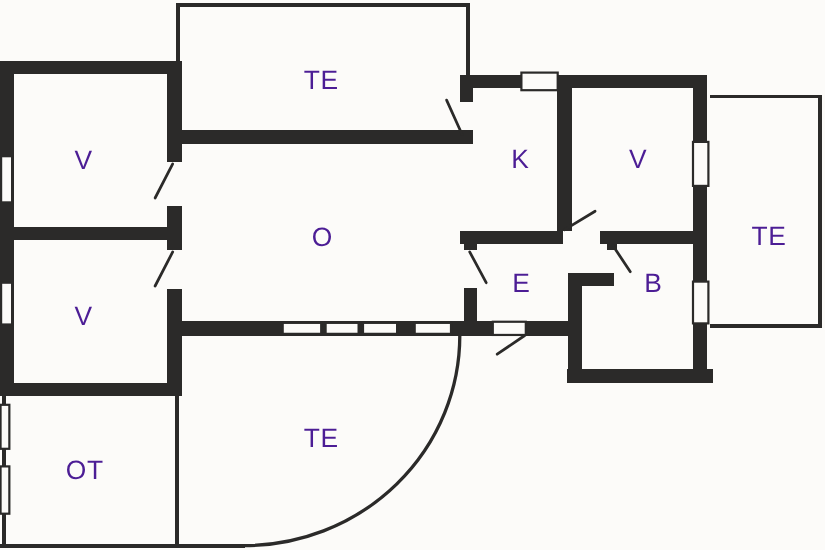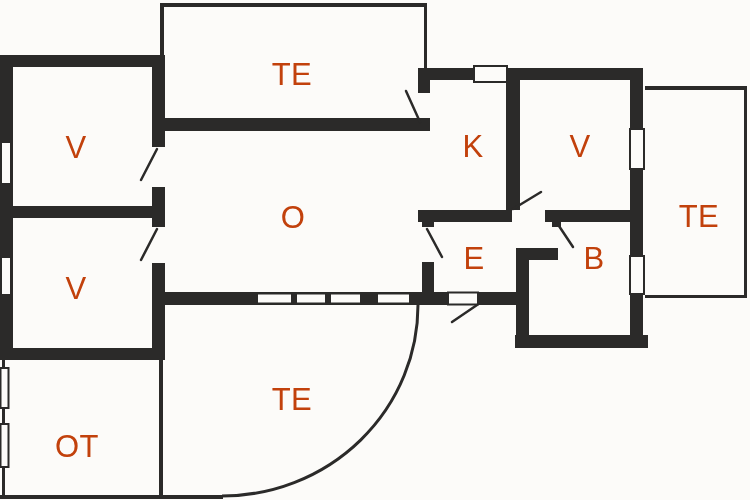--- a/index.html
+++ b/index.html
@@ -7,23 +7,23 @@
     position:relative;
     width:750px;height:500px;
     background:#fcfbf9;
     font-family:"Liberation Sans", sans-serif;
     overflow:hidden;
   }
   .plan-svg{position:absolute;left:0;top:0;}
   .room-label{
     position:absolute;
     transform:translate(-50%,-50%);
-    font-size:31px;
+    font-size:24px;
     line-height:1;
-    color:#c2410c;
+    color:#4c1d95;
     letter-spacing:0.5px;
     white-space:nowrap;
     user-select:none;
   }
 </style>
 </head>
 <body>
 
 <div class="canvas">
 
@@ -115,21 +115,21 @@
       <line x1="406" y1="91" x2="420" y2="122"></line>
       <line x1="427" y1="229" x2="442" y2="257"></line>
       <line x1="513" y1="209" x2="541" y2="192"></line>
       <line x1="557" y1="223" x2="573" y2="247"></line>
       <line x1="477" y1="305" x2="452" y2="322"></line>
     </g>
   </svg>
 
   <span class="room-label" style="left:76px;top:147px">V</span>
   <span class="room-label" style="left:76px;top:288px">V</span>
-  <span class="room-label" style="left:77px;top:446px">OT</span>
+  <span class="room-label" style="left:77px;top:428px">OT</span>
   <span class="room-label" style="left:292px;top:74px">TE</span>
   <span class="room-label" style="left:293px;top:217px">O</span>
   <span class="room-label" style="left:292px;top:399px">TE</span>
   <span class="room-label" style="left:473px;top:146px">K</span>
   <span class="room-label" style="left:474px;top:258px">E</span>
   <span class="room-label" style="left:580px;top:146px">V</span>
   <span class="room-label" style="left:594px;top:258px">B</span>
   <span class="room-label" style="left:699px;top:216px">TE</span>
 
 </div>

